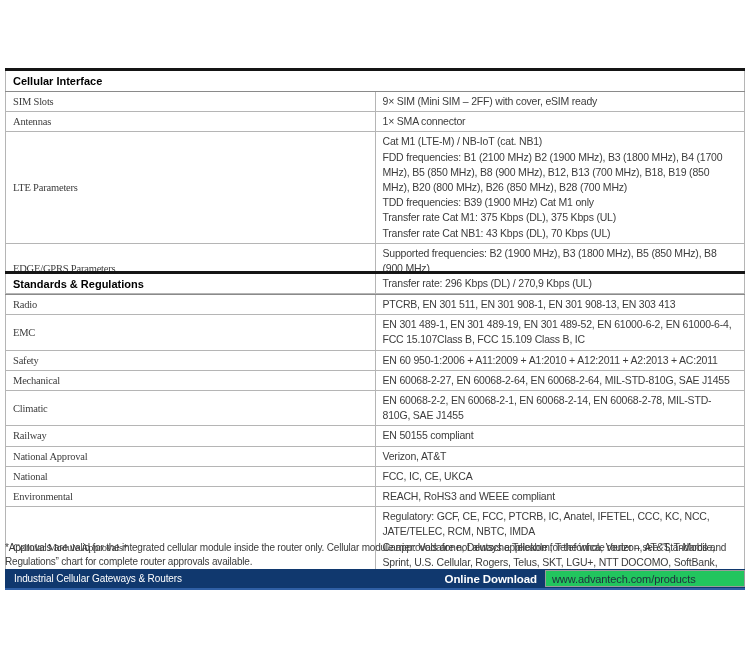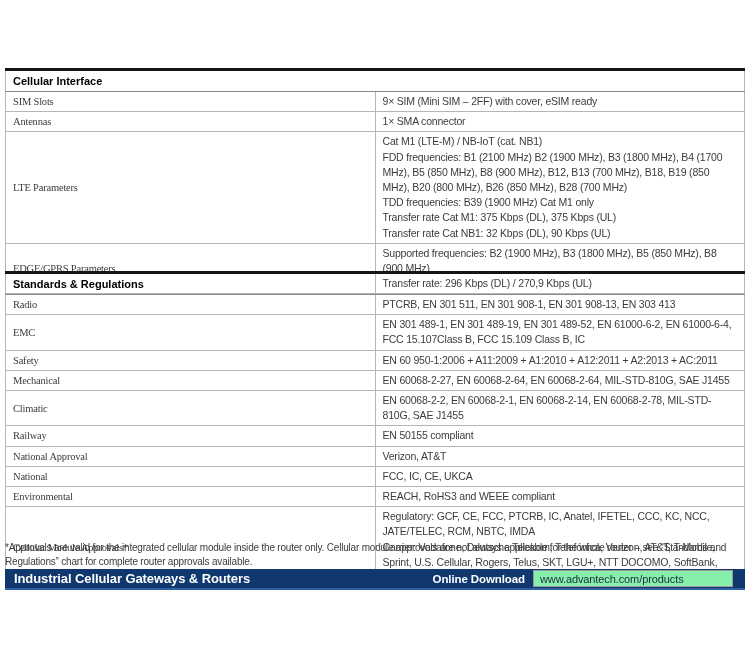--- a/index.html
+++ b/index.html
@@ -35,26 +35,26 @@
   .footnote{
     position:absolute;left:5px;top:541px;width:742px;
     font-size:10px;line-height:14.2px;color:#3c3c3c;letter-spacing:-0.2px;
   }
 
   .footer-bar{
     position:absolute;left:5px;top:569px;width:740px;height:21px;
     background:#10386e;border-bottom:2px solid #2f5fa5;
     display:flex;align-items:center;box-sizing:border-box;
   }
-  .footer-left{color:#fff;font-weight:bold;font-size:13px;padding-left:9px;letter-spacing:-0.1px;}
+  .footer-left{color:#fff;font-weight:normal;font-size:10px;padding-left:9px;letter-spacing:-0.1px;}
   .footer-right{margin-left:auto;display:flex;align-items:center;}
   .dl-label{color:#fff;font-weight:bold;font-size:11.5px;margin-right:8px;letter-spacing:-0.1px;}
   .url-box{
-    background:#86efac;border:1px solid #9a9a9a;box-sizing:border-box;
-    width:200px;height:17px;margin-right:12px;
+    background:#22c55e;border:1px solid #9a9a9a;box-sizing:border-box;
+    width:200px;height:17px;margin-right:0;
     display:flex;align-items:center;padding:0 6px;
     font-size:11px;color:#1f2d3d;letter-spacing:-0.1px;
     cursor:pointer;text-decoration:none;text-align:center;
   }
 </style>
 </head>
 <body>
 
 <div class="page">
 
@@ -73,21 +73,21 @@
         <td class="lbl">Antennas</td>
         <td class="val">1× SMA connector</td>
       </tr>
       <tr>
         <td class="lbl">LTE Parameters</td>
         <td class="val">
           <div class="vline">Cat M1 (LTE-M) / NB-IoT (cat. NB1)</div>
           <div class="vline">FDD frequencies: B1 (2100 MHz) B2 (1900 MHz), B3 (1800 MHz), B4 (1700 MHz), B5 (850 MHz), B8 (900 MHz), B12, B13 (700 MHz), B18, B19 (850 MHz), B20 (800 MHz), B26 (850 MHz), B28 (700 MHz)</div>
           <div class="vline">TDD frequencies: B39 (1900 MHz) Cat M1 only</div>
           <div class="vline">Transfer rate Cat M1: 375 Kbps (DL), 375 Kbps (UL)</div>
-          <div class="vline">Transfer rate Cat NB1: 32 Kbps (DL), 90 Kbps (UL)</div>
+          <div class="vline">Transfer rate Cat NB1: 43 Kbps (DL), 70 Kbps (UL)</div>
         </td>
       </tr>
       <tr>
         <td class="lbl">EDGE/GPRS Parameters</td>
         <td class="val">
           <div class="vline">Supported frequencies: B2 (1900 MHz), B3 (1800 MHz), B5 (850 MHz), B8 (900 MHz)</div>
           <div class="vline">Transfer rate: 296 Kbps (DL) / 270,9 Kbps (UL)</div>
         </td>
       </tr>
     </tbody>

